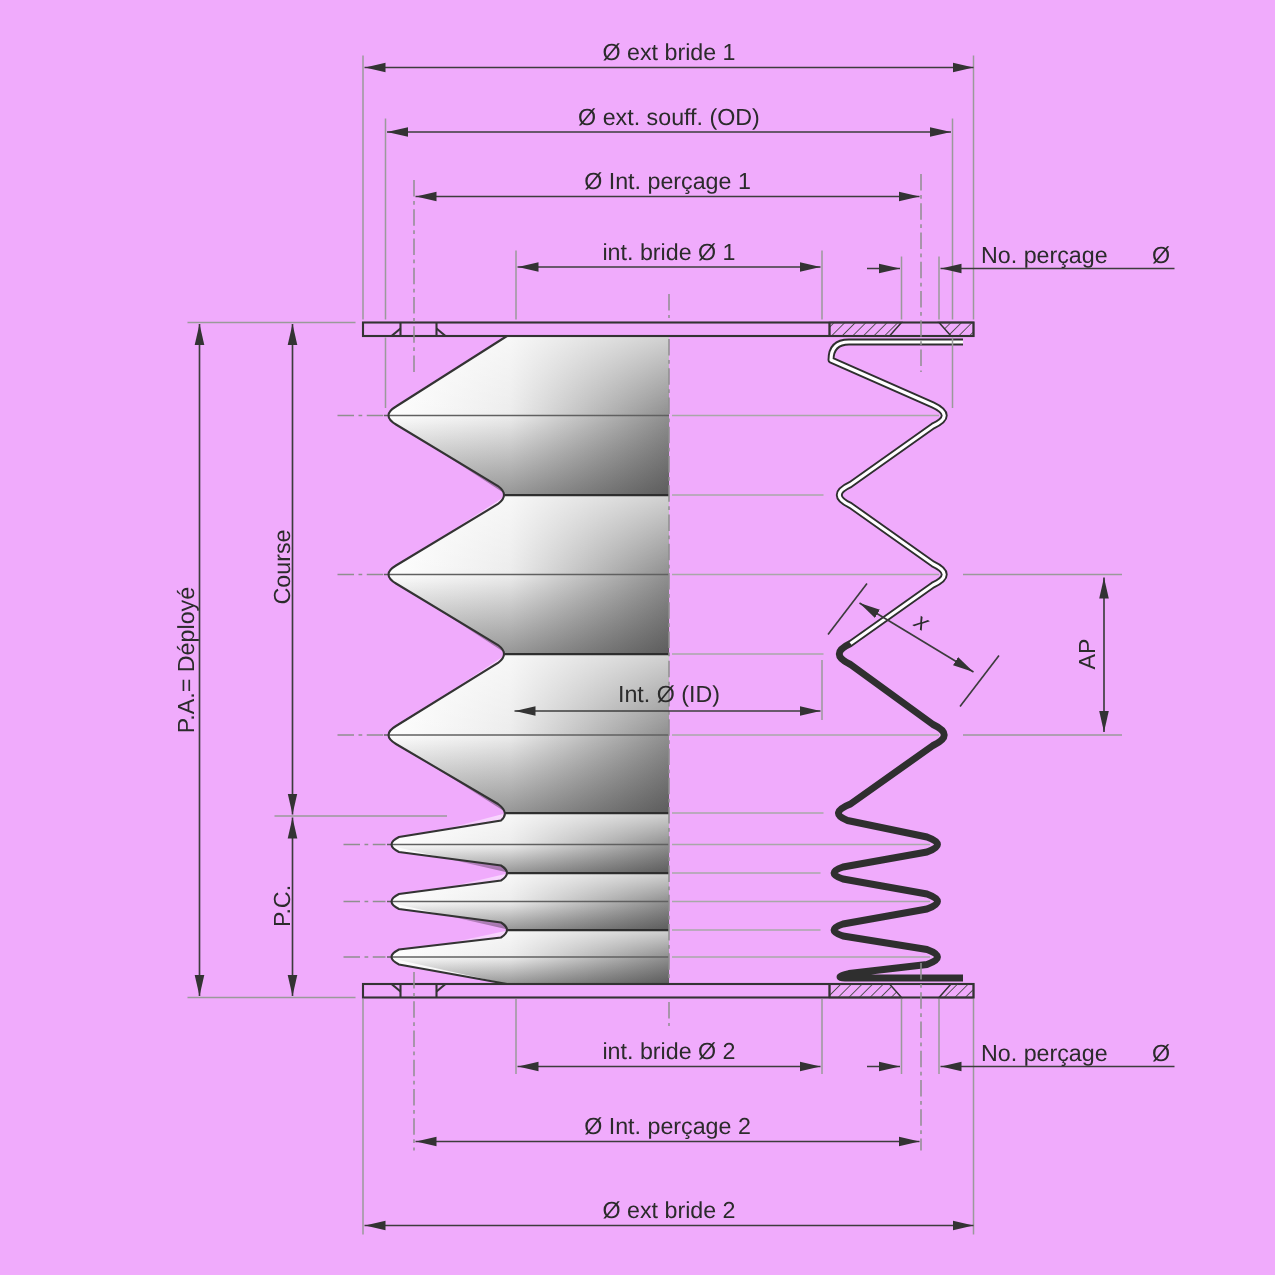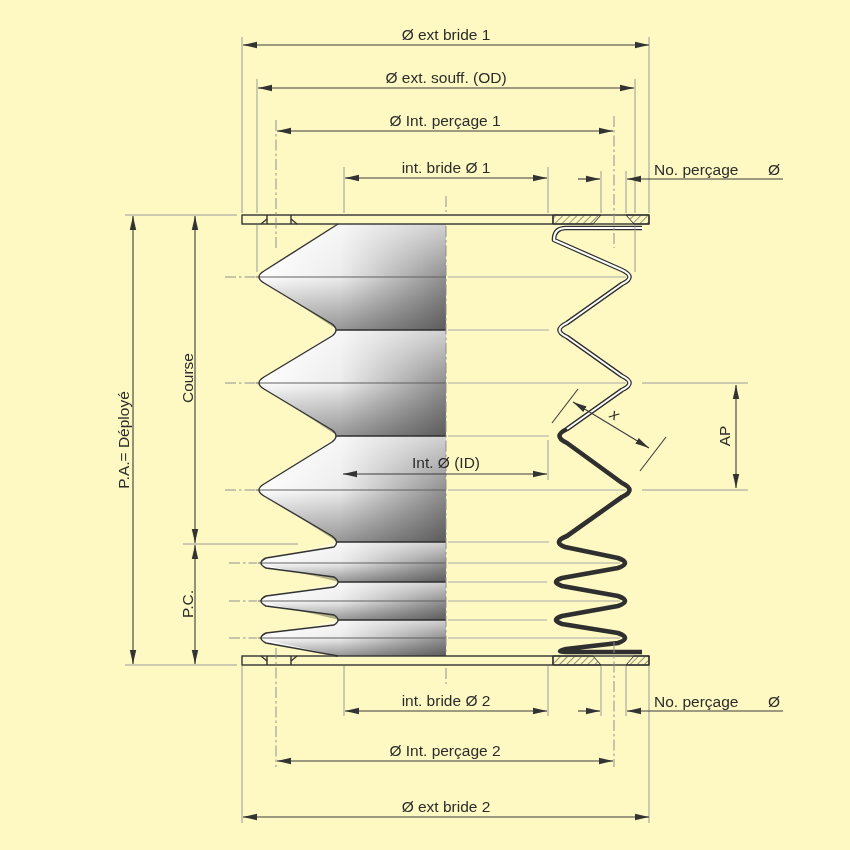--- a/index.html
+++ b/index.html
@@ -1,16 +1,16 @@
 <!DOCTYPE html>
 <html><head>
 <meta charset="utf-8">
 <style>
   html,body{margin:0;padding:0;background:#ffffff;}
-  .stage{position:relative;width:850px;height:850px;background:#fef9c3;overflow:hidden;
+  .stage{position:relative;width:850px;height:850px;background:#f0abfc;overflow:hidden;
          font-family:"Liberation Sans", sans-serif;}
   svg text{font-family:"Liberation Sans", sans-serif;font-size:15.5px;fill:#2b2b2b;}
   svg text.ital{font-style:italic;}
   .thin{stroke:#9a9a9a;stroke-width:1;fill:none;}
   .thin2{stroke:#a8a8a8;stroke-width:1;fill:none;}
   .dashdot{stroke:#8f8f8f;stroke-width:1;fill:none;stroke-dasharray:11 3 2.5 3;}
   .dim{stroke:#3c3c3c;stroke-width:1.1;fill:none;}
   .edge{stroke:#333;stroke-width:1.4;fill:none;}
   .wallD{stroke:#2f2f2f;stroke-width:4.6;fill:none;stroke-linejoin:round;stroke-linecap:butt;}
   .wallW{stroke:#ffffff;stroke-width:2.1;fill:none;stroke-linejoin:round;stroke-linecap:butt;}

